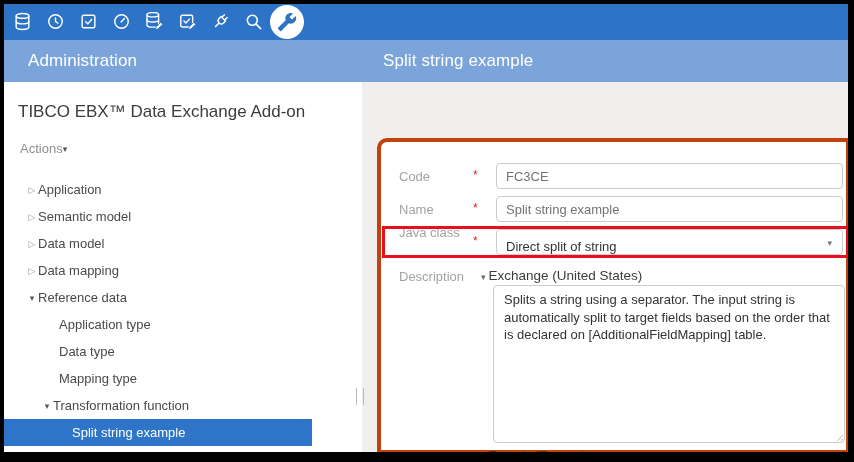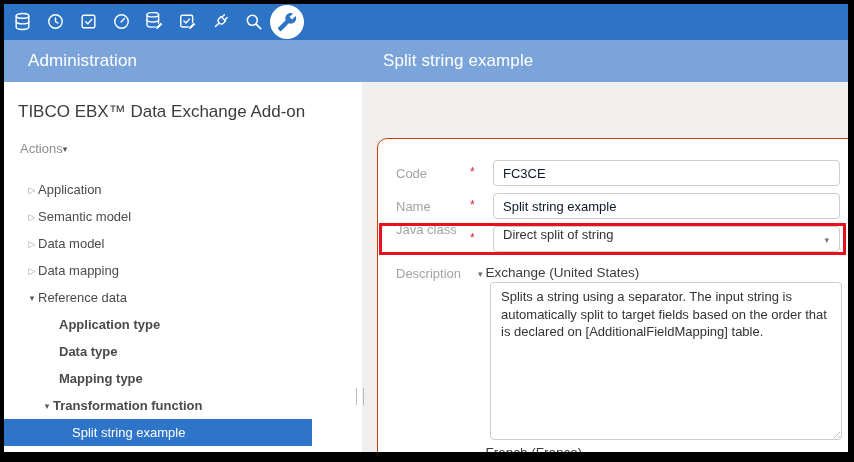--- a/index.html
+++ b/index.html
@@ -94,54 +94,54 @@
   .tree-row {
     position: relative; height: 27px;
     display: flex; align-items: center;
     font-size: 13px; color: #4a4a4a;
     cursor: pointer; white-space: nowrap;
   }
   .tree-row .arrow { width: 12px; text-align: center; flex: none; }
   .arrow.c { color: #9a9a9a; font-size: 9px; }
   .arrow.e { color: #595959; font-size: 9px; }
   .lvl0 { padding-left: 22px; }
-  .lvl1 { padding-left: 37px; font-weight: bold; }
+  .lvl1 { padding-left: 37px; }
   .lvl1.leaf { padding-left: 55px; }
   .lvl2.leaf { padding-left: 68px; }
   .tree-row.selected {
     background: #2e74c8; color: #fff;
   }
 
   
   .card {
     position: absolute; left: 15px; top: 56px; right: -2px; bottom: -2px;
     background: #fff;
-    border: 1px solid #c2410c;
+    border: 4px solid #c2410c;
     border-top-left-radius: 10px;
   }
   .f-label {
     position: absolute; left: 18px; width: 72px;
     font-size: 13px; color: #a3a3a3;
   }
   .f-req {
     position: absolute; left: 92px;
     font-size: 12px; color: #d21c2e;
   }
   .f-input {
     position: absolute; left: 115px; width: 347px; height: 26px;
     border: 1px solid #ccc; border-radius: 4px;
-    padding: 0 9px; font-size: 13px; color: #0f172a;
+    padding: 0 9px; font-size: 13px; color: #737373;
     font-family: "Liberation Sans", sans-serif;
     background: #fff; outline: none;
   }
   .f-select {
     position: absolute; left: 115px; width: 347px; height: 26px;
     border: 1px solid #ccc; border-radius: 4px;
     padding: 0 24px 0 9px; font-size: 13px; color: #333;
-    background: #fff; display: flex; align-items: flex-start;
+    background: #fff; display: flex; align-items: flex-end;
     cursor: pointer;
   }
   .select-caret {
     position: absolute; right: 10px; top: 8px;
     font-size: 9px; color: #777;
   }
   .annotation-box {
     position: absolute; left: 1px; top: 84px; width: 467px; height: 32px;
     border: 3px solid #e8101e;
     pointer-events: none; z-index: 6;

